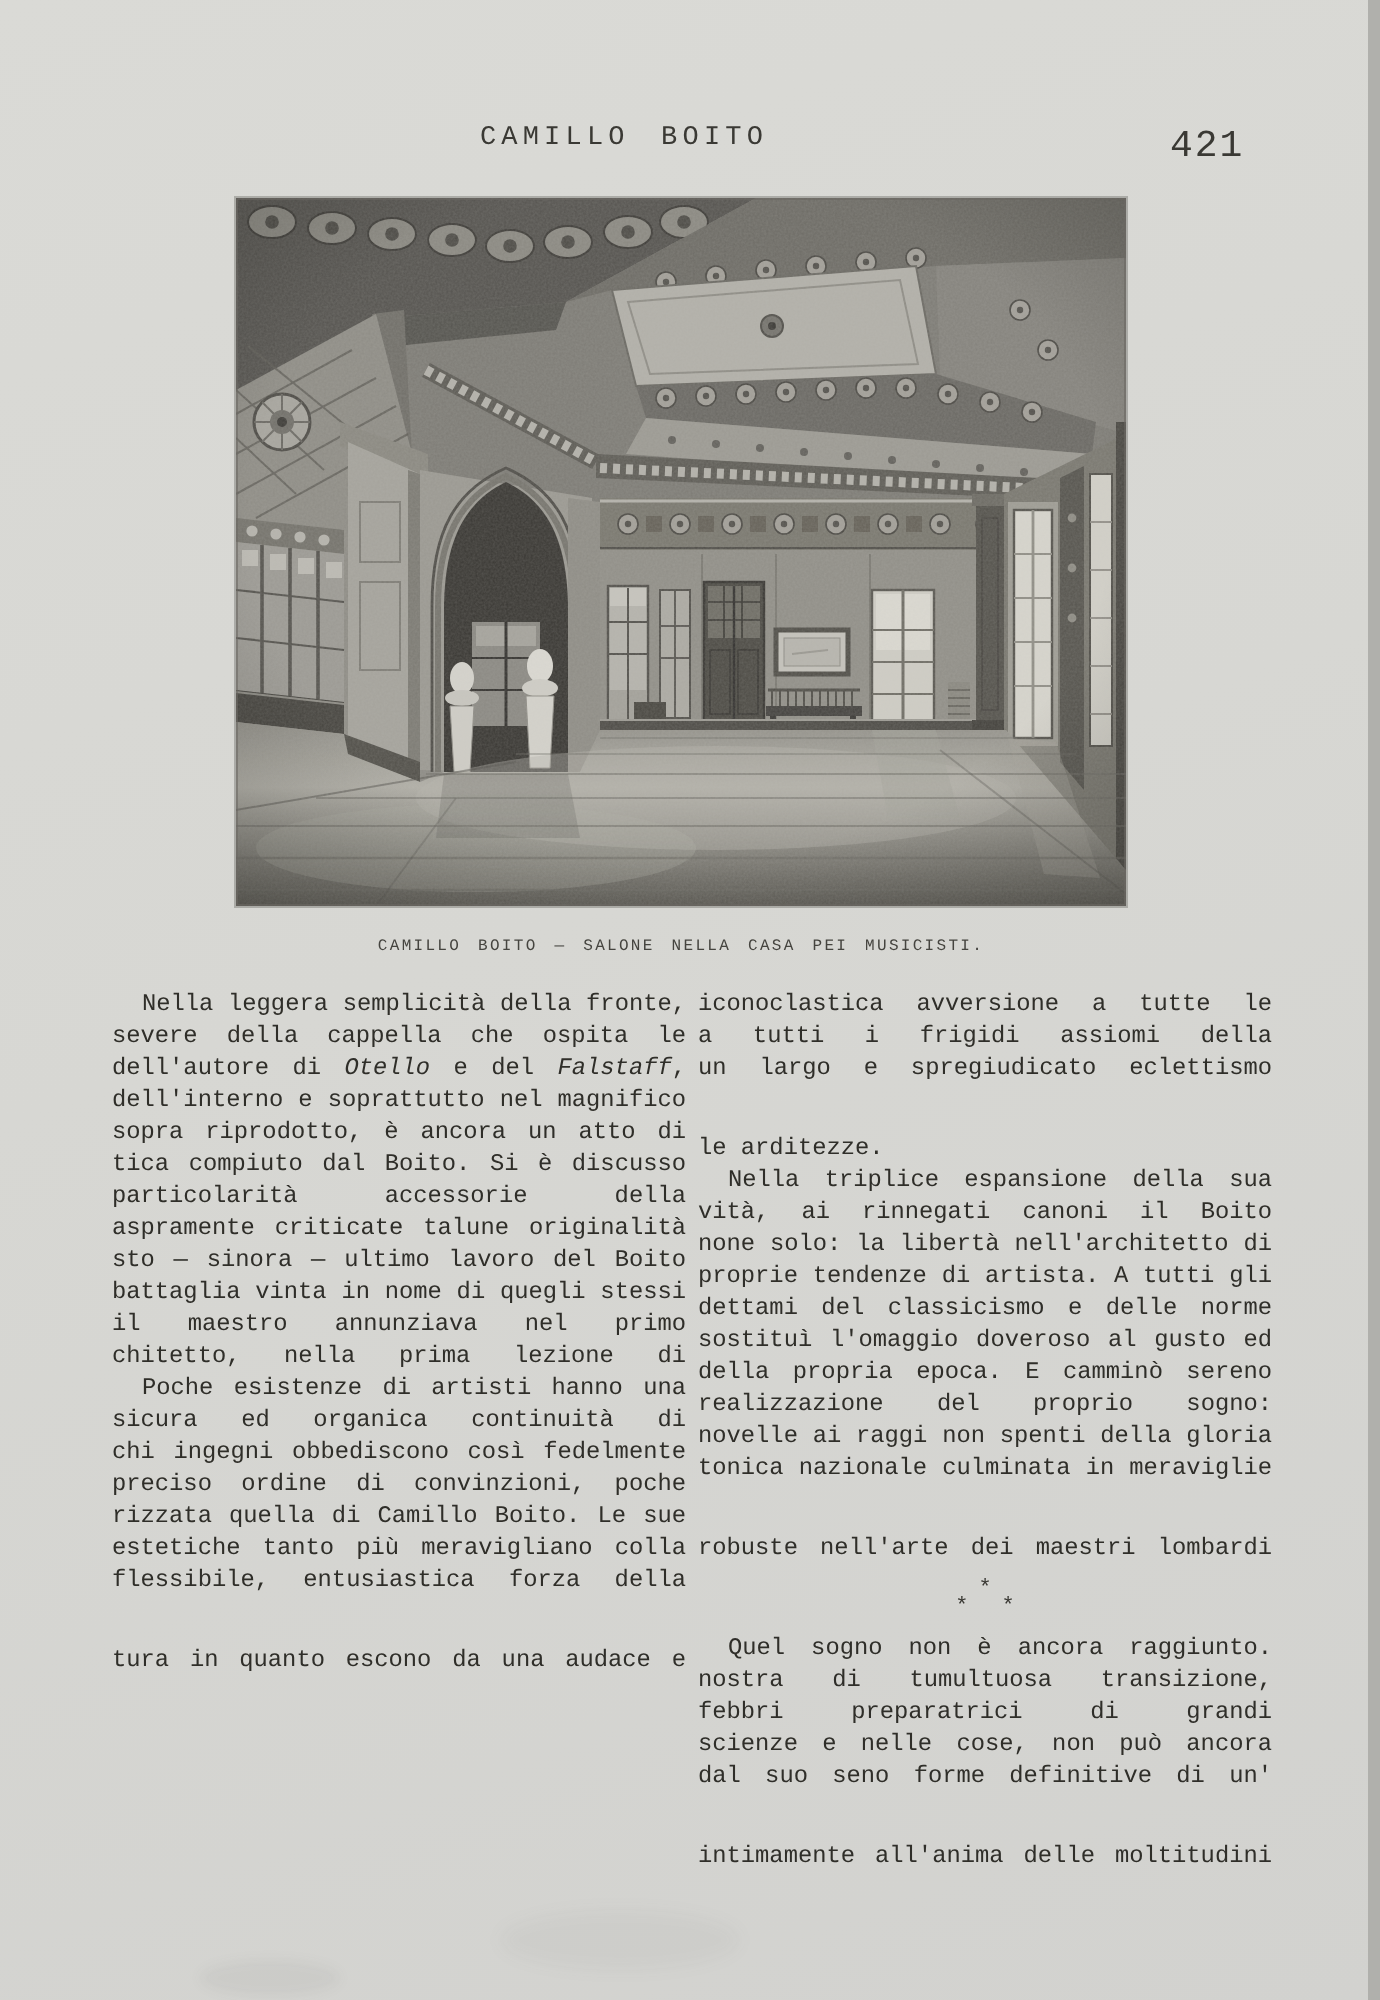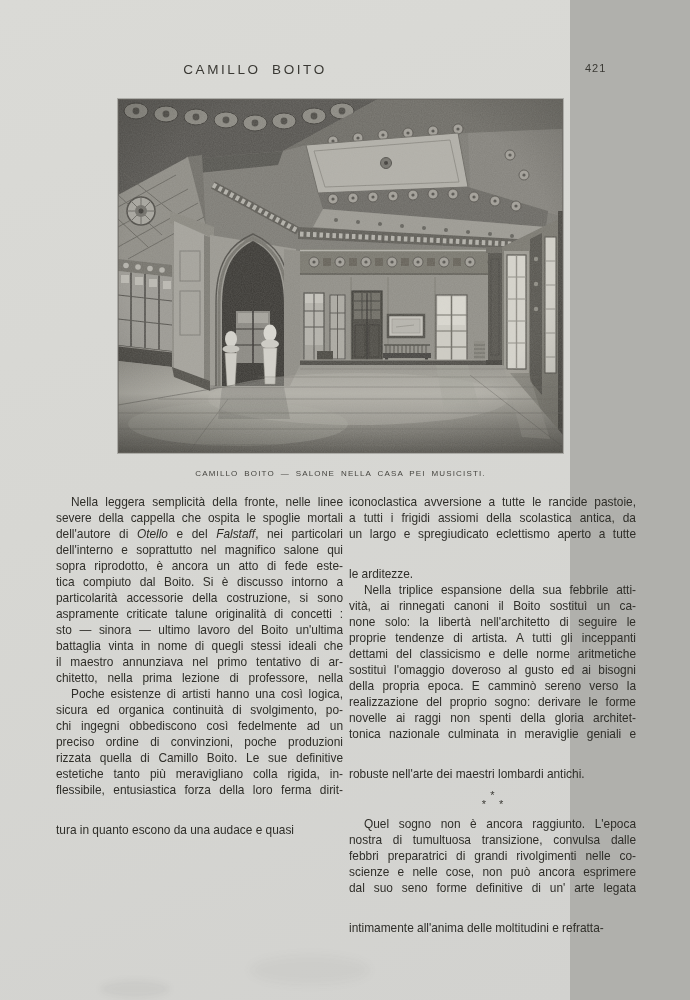--- a/index.html
+++ b/index.html
@@ -1,29 +1,29 @@
 <!DOCTYPE html>
 <html><head>
 <meta charset="utf-8">
 <style>
   html,body{margin:0;padding:0;}
   body{width:690px;height:1000px;overflow:hidden;background:#b0b0ac;}
   .page{
-    position:relative;width:570px;height:1000px;
+    position:relative;width:684px;height:1000px;
     background:linear-gradient(160deg,#dadad6 0%,#d7d7d3 45%,#d2d2cf 100%);
-    font-family:Liberation Sans, sans-serif;
+    font-family:Liberation Mono, monospace;
     color:#2f2e29;
   }
   .header-title{
     position:absolute;left:0;right:60px;top:62px;height:18px;
     text-align:center;font-size:13.5px;letter-spacing:2.6px;word-spacing:5px;
     color:#3a3934;
   }
   .header-pagenum{
-    position:absolute;left:585px;top:62px;font-size:11px;letter-spacing:1px;color:#3a3934;text-align:right;
+    position:absolute;left:585px;top:62px;font-size:19px;letter-spacing:1px;color:#3a3934;text-align:right;
   }
   figure.photo{
     position:absolute;left:118px;top:99px;width:445px;height:354px;margin:0;
     box-shadow:0 0 0 1px rgba(90,90,84,.35);
     background:#8d8b85;
   }
   figure.photo svg{display:block;}
   .caption{
     position:absolute;left:118px;top:469px;width:445px;
     text-align:center;font-size:8px;letter-spacing:1.15px;word-spacing:2.5px;

